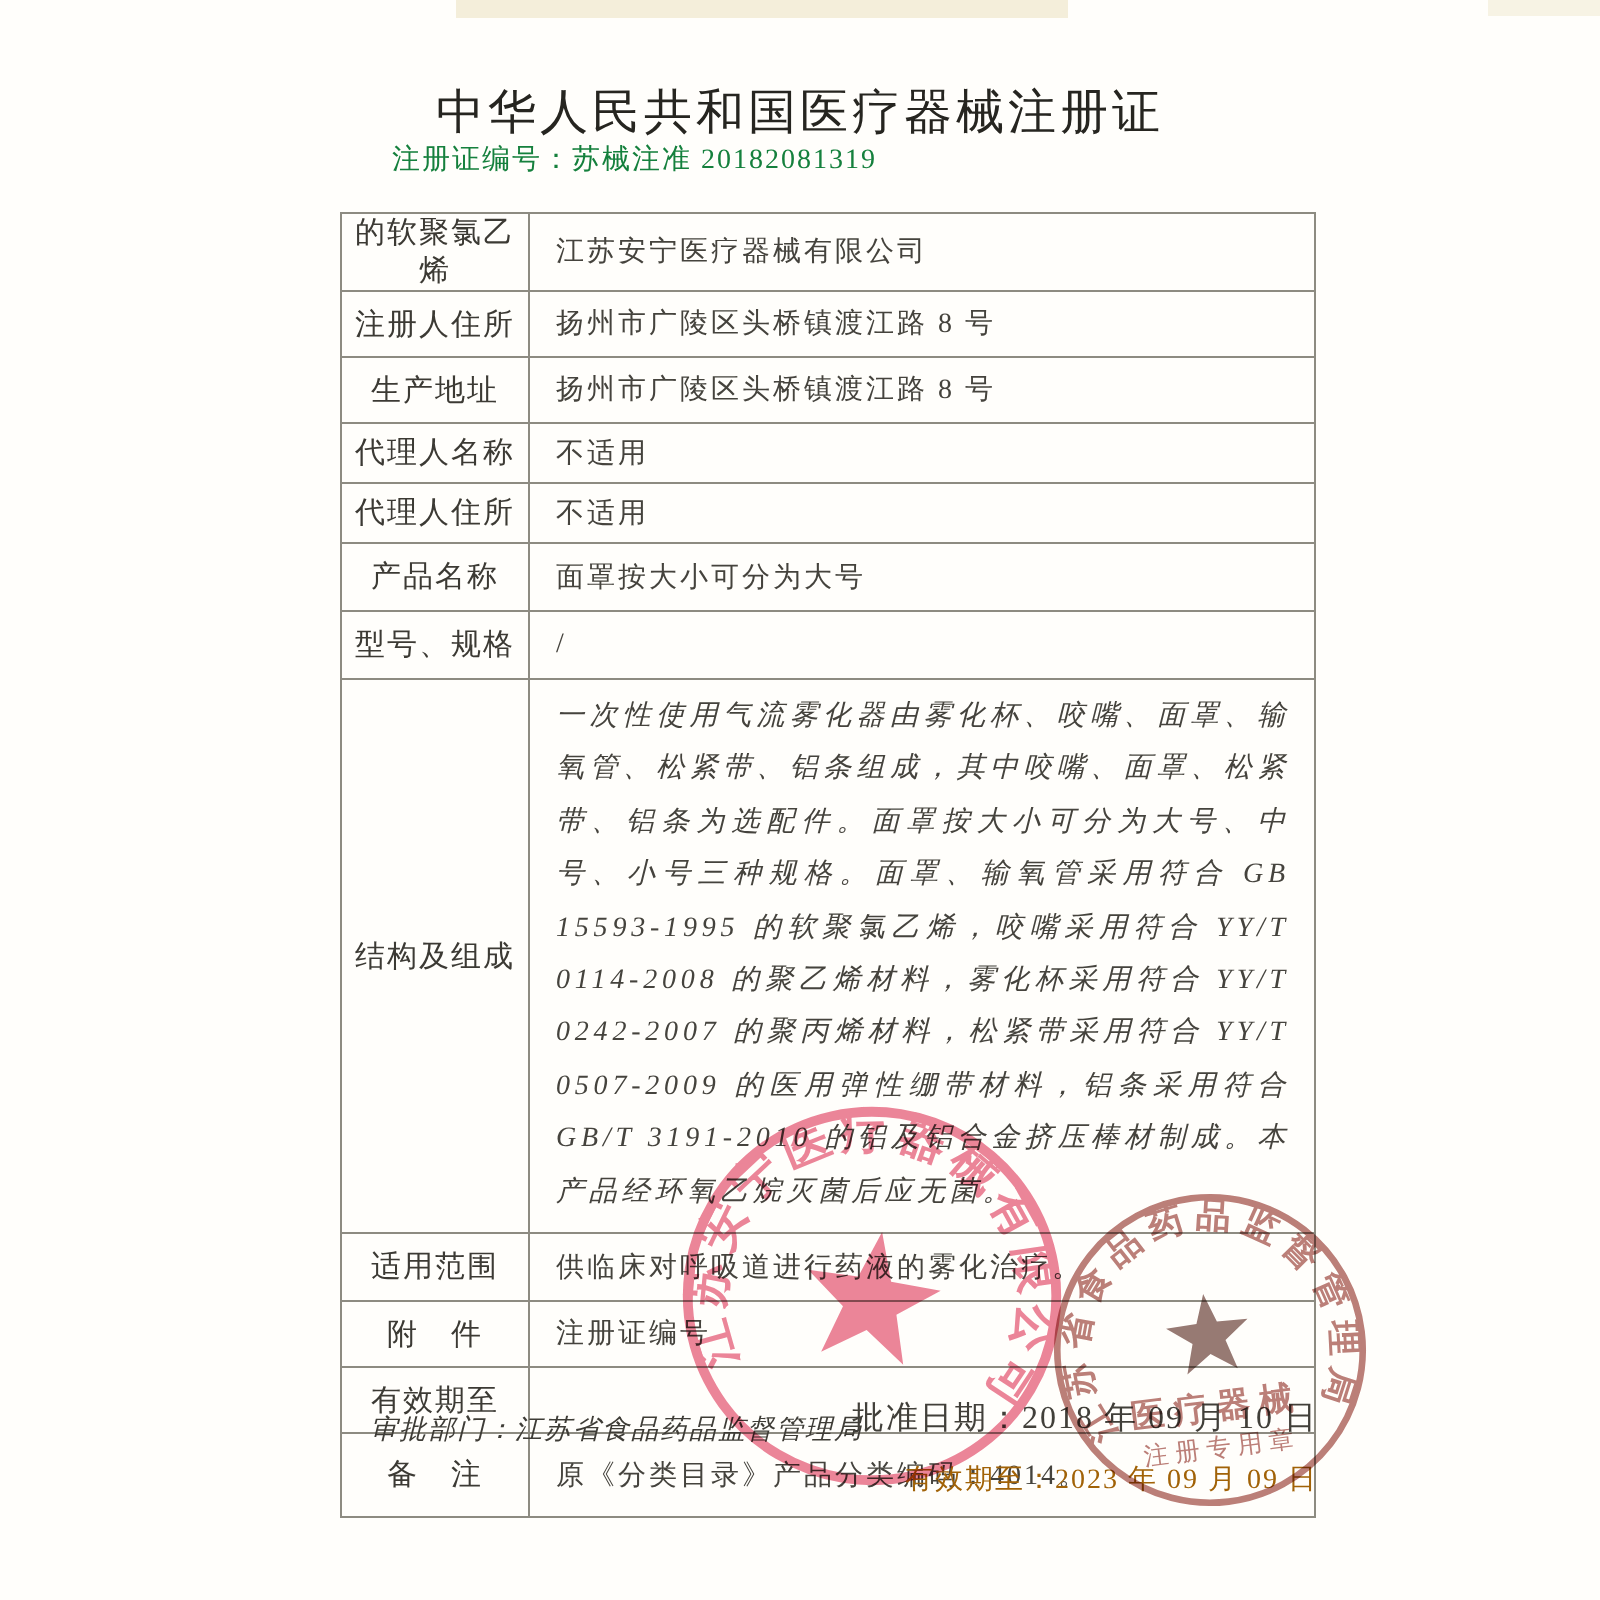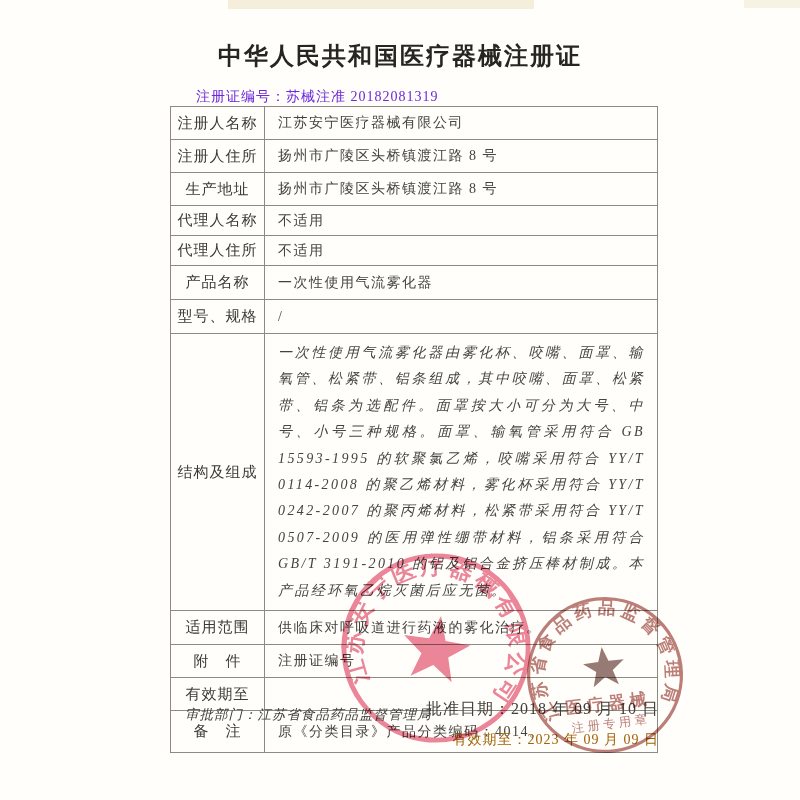--- a/index.html
+++ b/index.html
@@ -7,26 +7,26 @@
     position:relative; width:800px; height:800px; overflow:hidden;
     background:#fffefb;
     font-family:"Liberation Serif","DejaVu Serif",serif;
     color:#45433d;
   }
   .scan-band  { position:absolute; top:0; left:228px; width:306px; height:9px; background:#f4eeda; }
   .scan-band2 { position:absolute; top:0; left:744px; width:56px;  height:8px; background:#f7f3e4; }
 
   .title {
     position:absolute; top:40px; left:0; width:100%;
-    text-align:center; font-size:24px; font-weight:bold;
+    text-align:center; font-size:24px; font-weight:normal;
     letter-spacing:2px; color:#262520; margin:0;
   }
   .regline {
-    position:absolute; top:88px; left:196px;
-    font-size:14px; letter-spacing:1px; color:#6d28d9;text-align:right;
+    position:absolute; top:71px; left:196px;
+    font-size:14px; letter-spacing:1px; color:#15803d;text-align:right;
   }
 
   table.cert {
     position:absolute; left:170px; top:106px; width:488px;
     border-collapse:collapse; table-layout:fixed;
   }
   table.cert td { border:1px solid #8d8b81; vertical-align:middle; }
   td.lbl {
     width:89px; text-align:center; font-size:15px; color:#3c3a34;
     letter-spacing:1px; padding:0 2px;
@@ -67,42 +67,42 @@
   <div class="scan-band"></div>
   <div class="scan-band2"></div>
 
   <h1 class="title">中华人民共和国医疗器械注册证</h1>
 
   <div class="regline"><span>注册证编号：</span><span>苏械注准 20182081319</span></div>
 
   <table class="cert">
     <tbody>
         <tr class="h33">
-      <td class="lbl">注册人名称</td>
+      <td class="lbl">的软聚氯乙烯</td>
       <td class="val">江苏安宁医疗器械有限公司</td>
     </tr>
     <tr class="h33">
       <td class="lbl">注册人住所</td>
       <td class="val">扬州市广陵区头桥镇渡江路 8 号</td>
     </tr>
     <tr class="h33">
       <td class="lbl">生产地址</td>
       <td class="val">扬州市广陵区头桥镇渡江路 8 号</td>
     </tr>
     <tr class="h30">
       <td class="lbl">代理人名称</td>
       <td class="val">不适用</td>
     </tr>
     <tr class="h30">
       <td class="lbl">代理人住所</td>
       <td class="val">不适用</td>
     </tr>
     <tr class="h34">
       <td class="lbl">产品名称</td>
-      <td class="val">一次性使用气流雾化器</td>
+      <td class="val">面罩按大小可分为大号</td>
     </tr>
     <tr class="h34">
       <td class="lbl">型号、规格</td>
       <td class="val">/</td>
     </tr>
     <tr class="hstruct">
       <td class="lbl">结构及组成</td>
       <td class="val structure">一次性使用气流雾化器由雾化杯、咬嘴、面罩、输氧管、松紧带、铝条组成，其中咬嘴、面罩、松紧带、铝条为选配件。面罩按大小可分为大号、中号、小号三种规格。面罩、输氧管采用符合 GB 15593-1995 的软聚氯乙烯，咬嘴采用符合 YY/T 0114-2008 的聚乙烯材料，雾化杯采用符合 YY/T 0242-2007 的聚丙烯材料，松紧带采用符合 YY/T 0507-2009 的医用弹性绷带材料，铝条采用符合 GB/T 3191-2010 的铝及铝合金挤压棒材制成。本产品经环氧乙烷灭菌后应无菌。</td>
     </tr>
     <tr class="h34">

